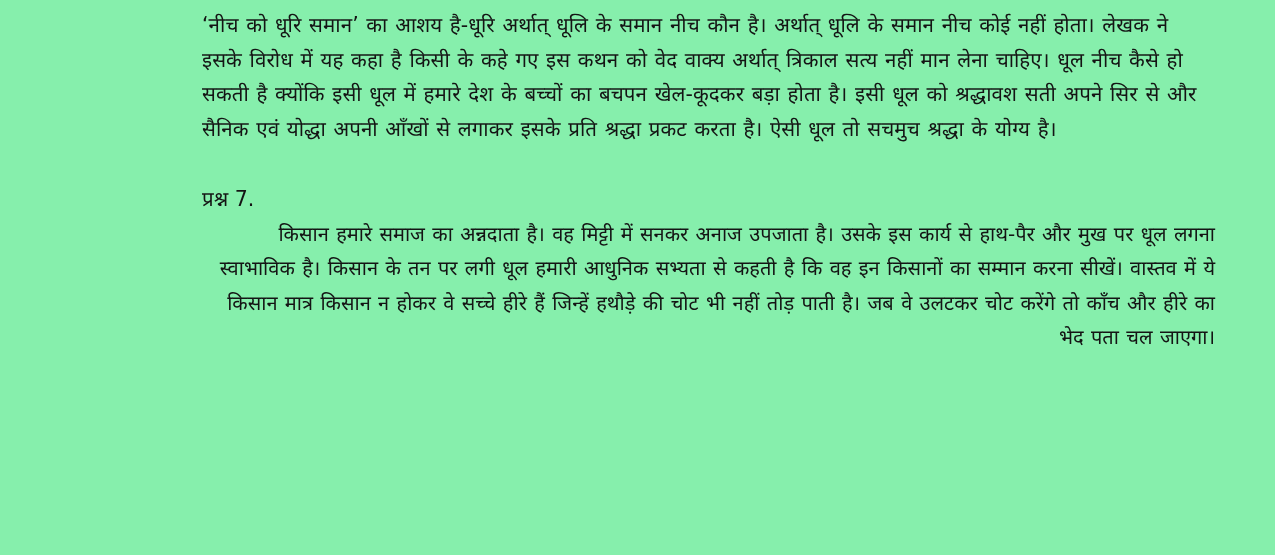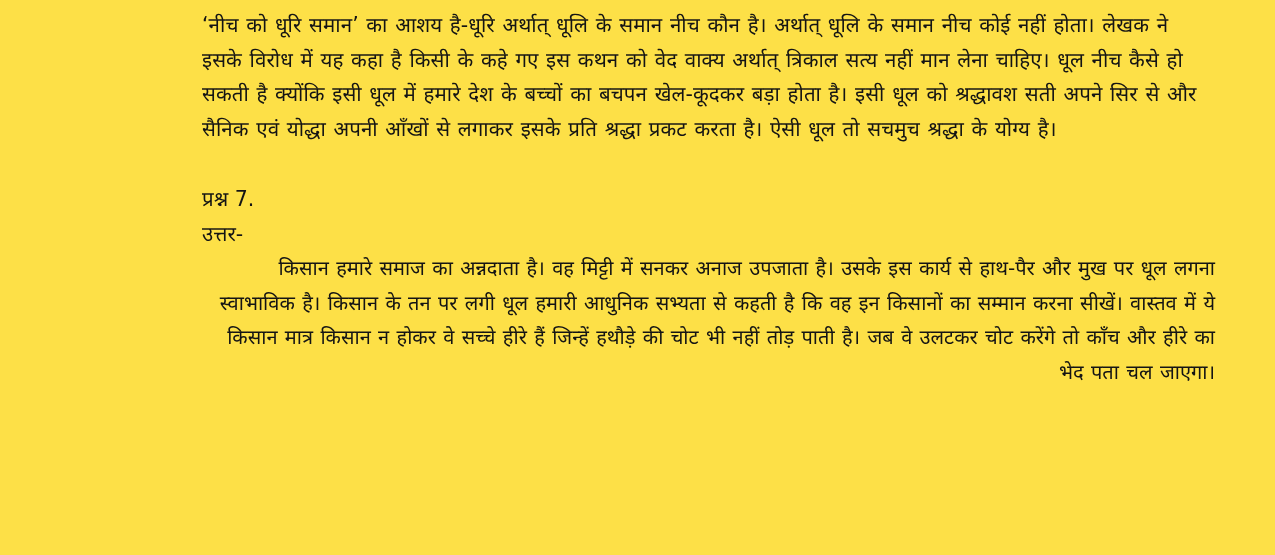--- a/index.html
+++ b/index.html
@@ -12,21 +12,21 @@
     height: 555px;
     overflow: hidden;
     font-family: "DejaVu Sans", "Liberation Sans", sans-serif;
     color: #1a1a1a;
   }
   .page {
     box-sizing: border-box;
     width: 1275px;
     height: 555px;
     padding: 8px 60px 0 202px;
-    background: #fde047;
+    background: #86efac;
   }
   .para {
     font-size: 20.5px;
     line-height: 34.5px;
     letter-spacing: 0.1px;
     text-align: left;
     margin: 0;
     color: #141414;
     word-spacing: 1px;
   }
@@ -65,17 +65,16 @@
 
 <div class="page">
 
   <p class="para">‘नीच को धूरि समान’ का आशय है-धूरि अर्थात् धूलि के समान नीच कौन है। अर्थात् धूलि के समान नीच कोई नहीं होता। लेखक ने इसके विरोध में यह कहा है किसी के कहे गए इस कथन को वेद वाक्य अर्थात् त्रिकाल सत्य नहीं मान लेना चाहिए। धूल नीच कैसे हो सकती है क्योंकि इसी धूल में हमारे देश के बच्चों का बचपन खेल-कूदकर बड़ा होता है। इसी धूल को श्रद्धावश सती अपने सिर से और सैनिक एवं योद्धा अपनी आँखों से लगाकर इसके प्रति श्रद्धा प्रकट करता है। ऐसी धूल तो सचमुच श्रद्धा के योग्य है।</p>
 
   <div class="spacer-block"></div>
 
   <p class="q-label">प्रश्न 7.</p>
 
 
-  <p class="a-label">उत्तर-</p>
 
   <p class="answer">किसान हमारे समाज का अन्नदाता है। वह मिट्टी में सनकर अनाज उपजाता है। उसके इस कार्य से हाथ-पैर और मुख पर धूल लगना स्वाभाविक है। किसान के तन पर लगी धूल हमारी आधुनिक सभ्यता से कहती है कि वह इन किसानों का सम्मान करना सीखें। वास्तव में ये किसान मात्र किसान न होकर वे सच्चे हीरे हैं जिन्हें हथौड़े की चोट भी नहीं तोड़ पाती है। जब वे उलटकर चोट करेंगे तो काँच और हीरे का भेद पता चल जाएगा।</p>
 
 </div>
 
 </body></html>

